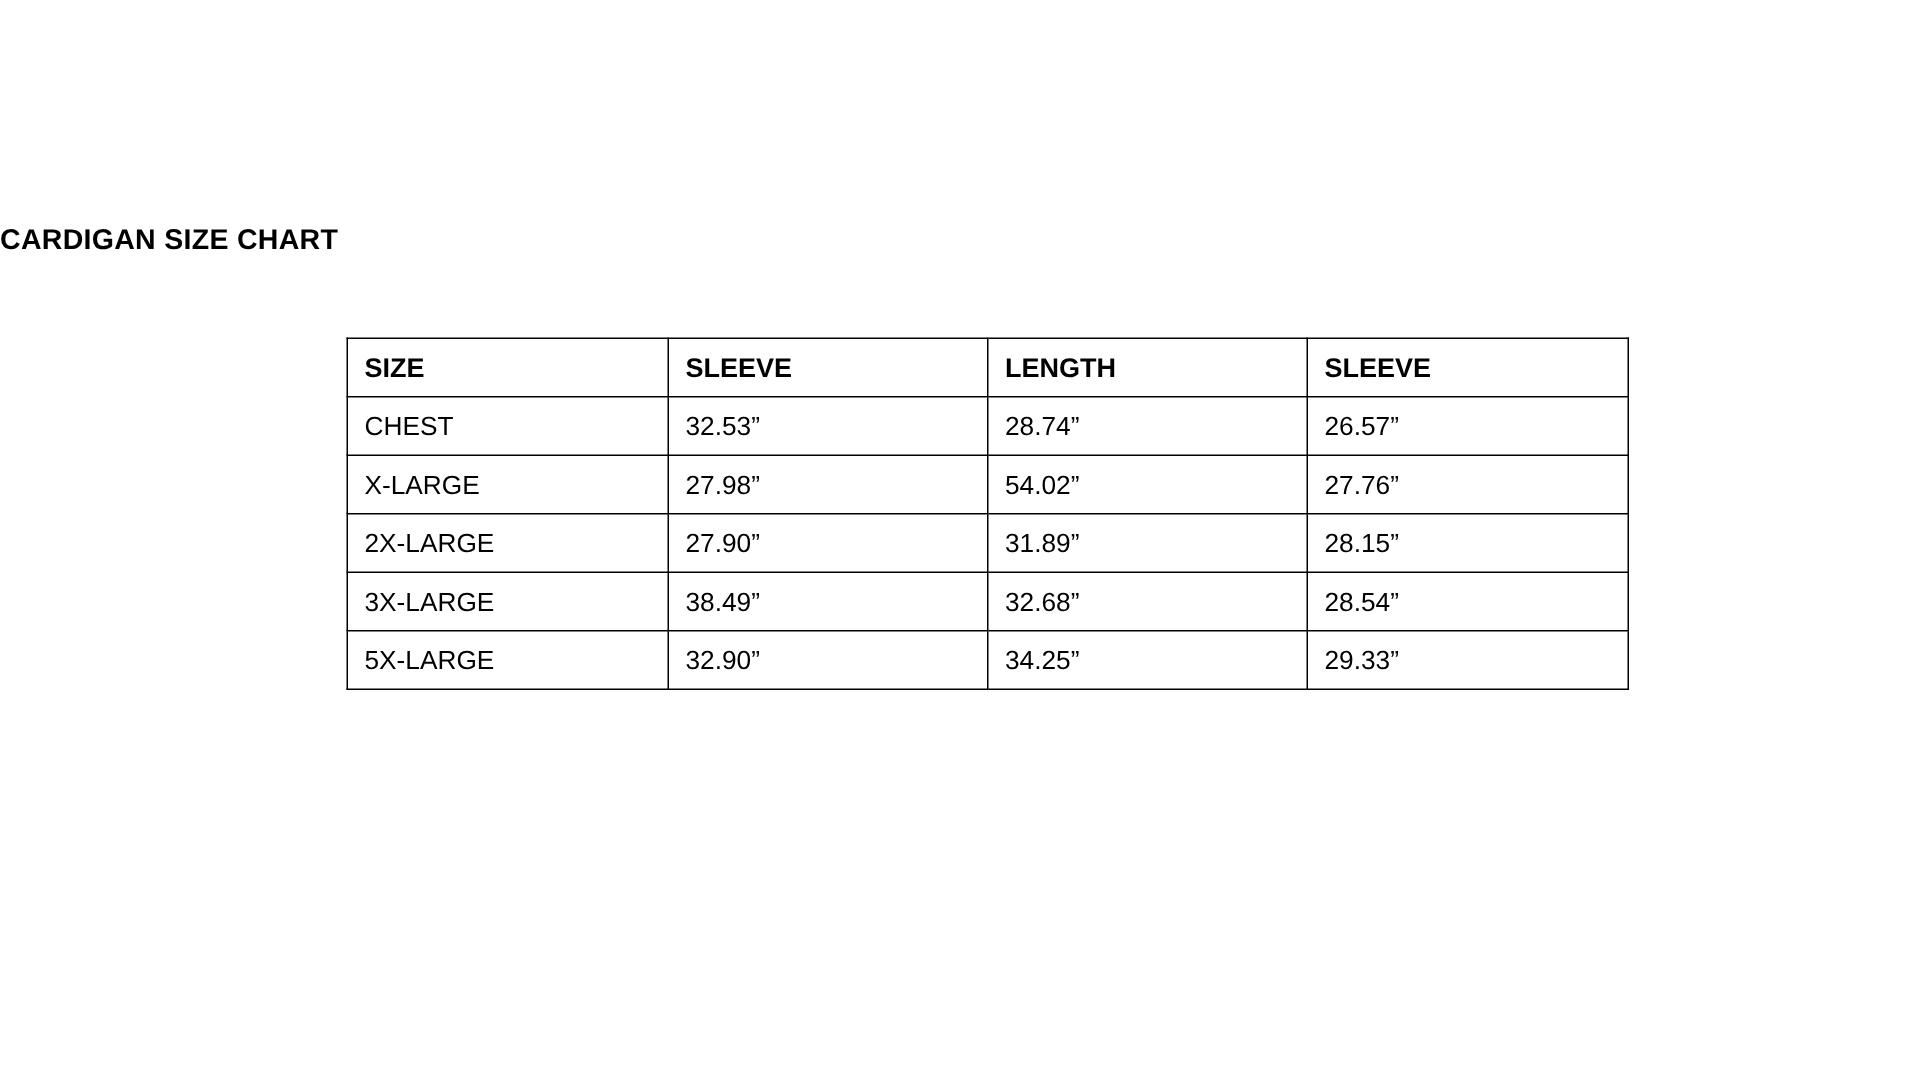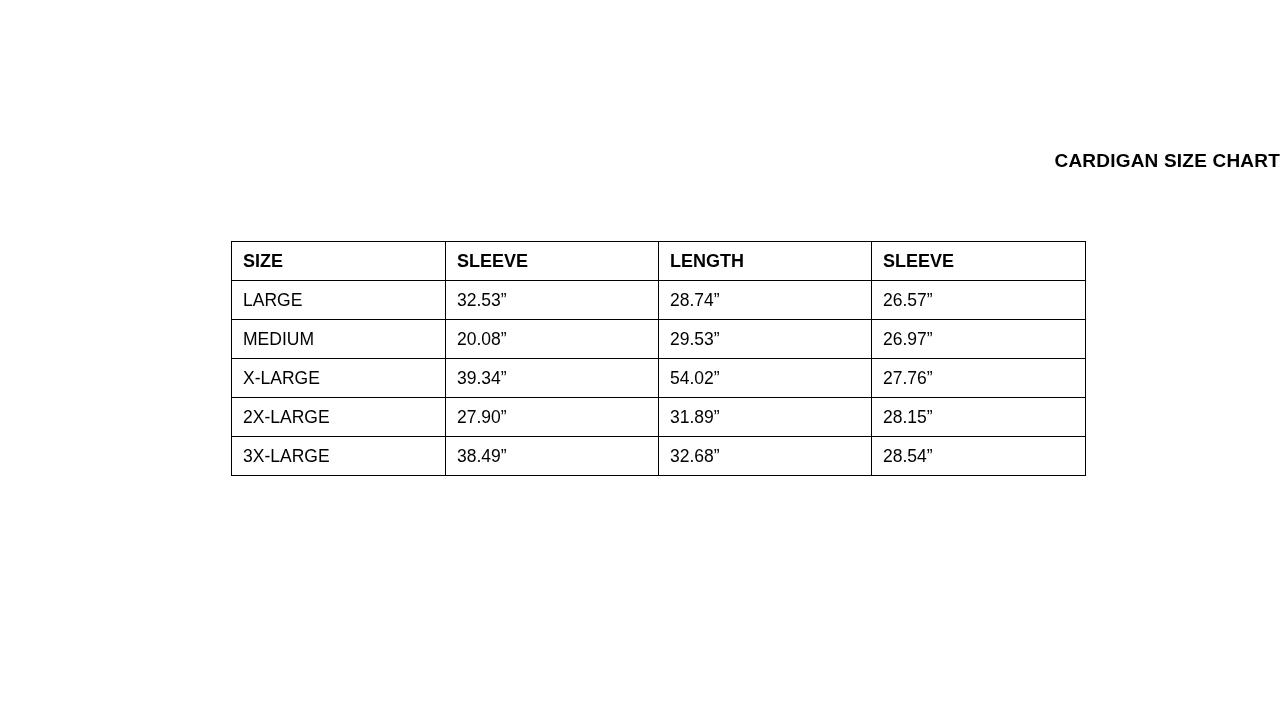--- a/index.html
+++ b/index.html
@@ -17,36 +17,35 @@
   .page {
     position: relative;
     width: 1280px;
     height: 720px;
   }
   .chart-title {
     position: absolute;
     top: 150px;
     left: 0;
     width: 1280px;
-    text-align: right;
+    text-align: left;
     font-size: 19px;
     font-weight: bold;
     letter-spacing: 0.2px;
   }
   .table-wrap {
     position: absolute;
     top: 225px;
     left: 231px;
     width: 854px;
   }
   table.size-table {
     border-collapse: collapse;
     width: 854px;
     table-layout: fixed;
-    margin-top: 16px;
   }
   table.size-table td, table.size-table th {
     border: 1.5px solid #000000;
     height: 39px;
     padding: 0 0 0 11px;
     font-size: 17.5px;
     text-align: left;
     vertical-align: middle;
     font-weight: normal;
     box-sizing: border-box;
@@ -78,46 +77,46 @@
       <thead>
         <tr>
           <th>SIZE</th>
           <th>SLEEVE</th>
           <th>LENGTH</th>
           <th>SLEEVE</th>
         </tr>
       </thead>
       <tbody>
         <tr>
-          <td>LARGE</td>
+          <td>CHEST</td>
           <td>32.53”</td>
           <td>28.74”</td>
           <td>26.57”</td>
         </tr>
         <tr>
-          <td>MEDIUM</td>
-          <td>20.08”</td>
-          <td>29.53”</td>
-          <td>26.97”</td>
-        </tr>
-        <tr>
           <td>X-LARGE</td>
-          <td>39.34”</td>
+          <td>27.98”</td>
           <td>54.02”</td>
           <td>27.76”</td>
         </tr>
         <tr>
           <td>2X-LARGE</td>
           <td>27.90”</td>
           <td>31.89”</td>
           <td>28.15”</td>
         </tr>
         <tr>
           <td>3X-LARGE</td>
           <td>38.49”</td>
           <td>32.68”</td>
           <td>28.54”</td>
         </tr>
+        <tr>
+          <td>5X-LARGE</td>
+          <td>32.90”</td>
+          <td>34.25”</td>
+          <td>29.33”</td>
+        </tr>
       </tbody>
     </table>
   </div>
 
 </div>
 
 </body></html>

